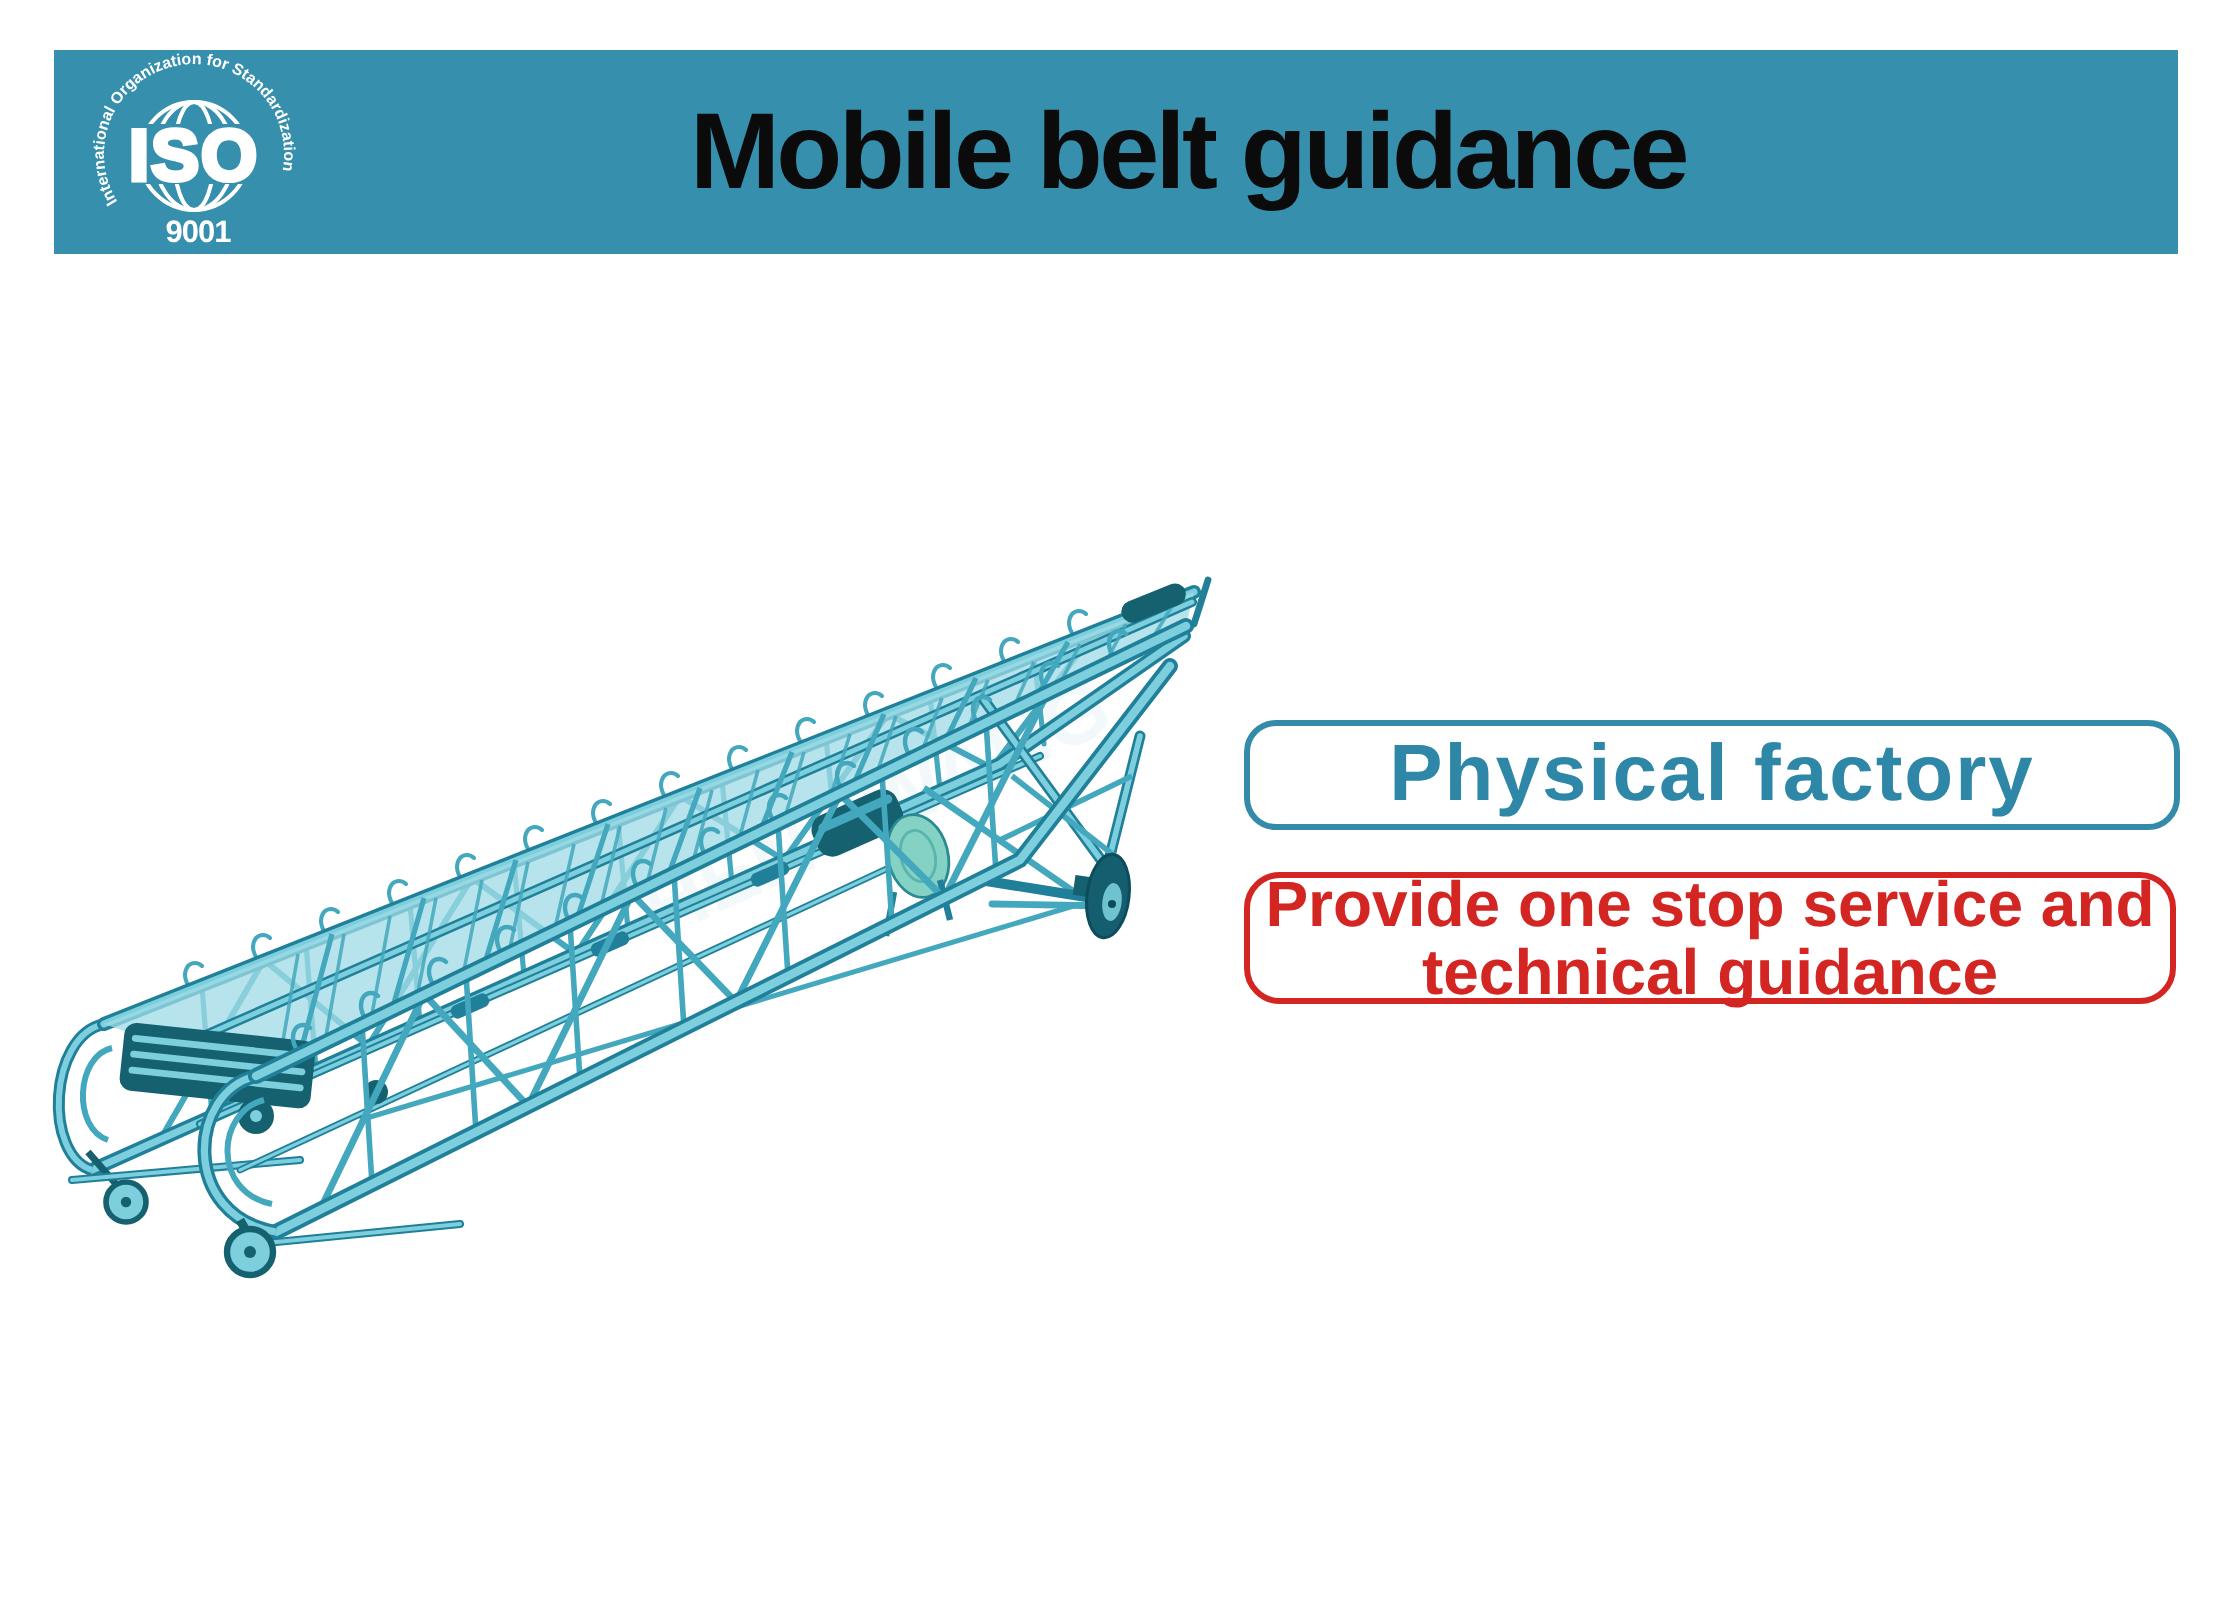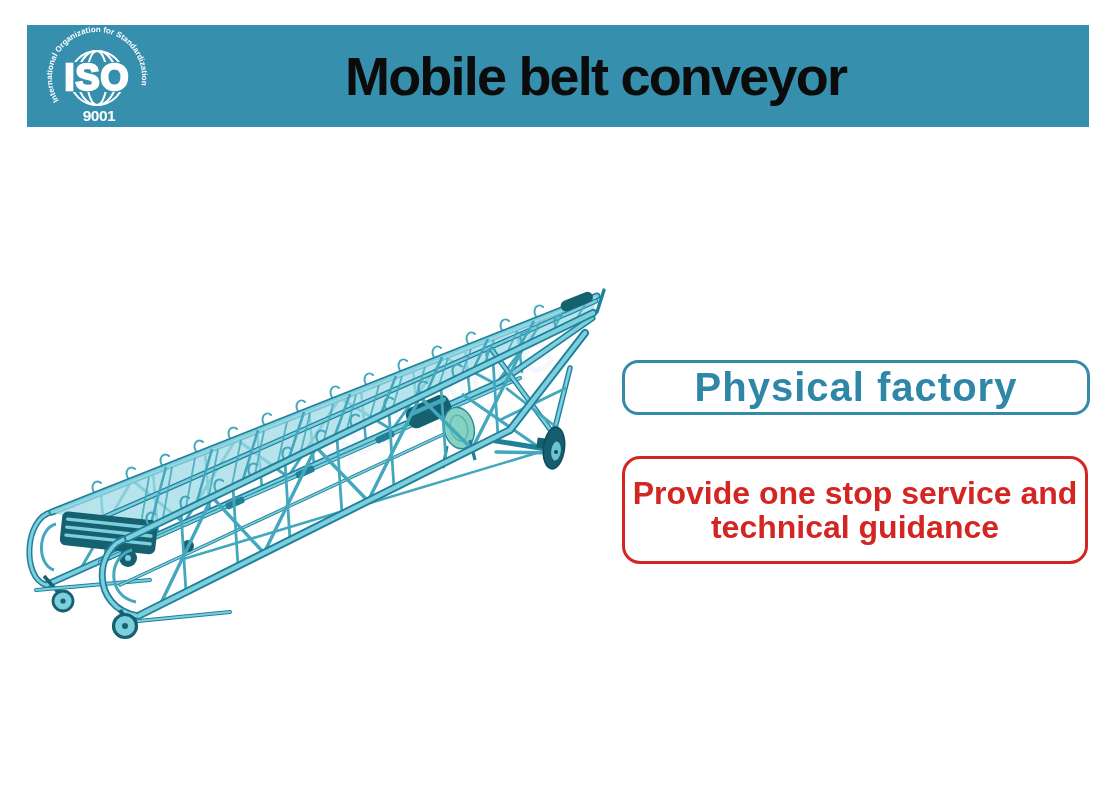--- a/index.html
+++ b/index.html
@@ -3,27 +3,27 @@
 <style>
   html,body{margin:0;padding:0;background:#fff;width:1120px;height:799px;overflow:hidden}
   *{box-sizing:border-box}
   .band{position:absolute;left:27px;top:25px;width:1062px;height:102px;background:#3690ad}
   .title{position:absolute;left:345px;top:25px;height:102px;line-height:102px;
     font-family:"Liberation Sans",sans-serif;font-weight:bold;font-size:54px;color:#0b0b0b;
     letter-spacing:-1.8px;white-space:nowrap}
   .box1{position:absolute;left:622px;top:360px;width:468px;height:55px;border:3px solid #338ba9;
     border-radius:16px;background:#fff;display:flex;align-items:center;justify-content:center}
   .box1 span{font-family:"Liberation Sans",sans-serif;font-weight:bold;font-size:40px;color:#2f87a8;letter-spacing:1px}
-  .box2{position:absolute;left:622px;top:456px;width:466px;height:108px;border:3px solid #d32522;
+  .box2{position:absolute;left:622px;top:436px;width:466px;height:66px;border:3px solid #d32522;
     border-radius:18px;background:#fff;display:flex;align-items:center;justify-content:center;text-align:center}
   .box2 span{font-family:"Liberation Sans",sans-serif;font-weight:bold;font-size:32px;line-height:34px;color:#d32522}
 </style></head>
 <body>
 <div class="band"></div>
-<div class="title">Mobile belt conveyor</div>
+<div class="title">Mobile belt guidance</div>
 <svg width="1120" height="799" viewBox="0 0 1120 799" style="position:absolute;left:0;top:0">
 <defs>
       <path id="ringp" d="M 58.8 100.8 A 45 45 0 1 1 132.5 104.7" fill="none"></path>
     </defs>
 <text font-family="Liberation Sans, sans-serif" font-size="8" font-weight="bold" fill="#fff"><textPath href="#ringp">International Organization for Standardization</textPath></text>
 <g stroke="#fff" fill="none" stroke-width="2">
 <circle cx="97" cy="78" r="27"></circle>
 <ellipse cx="97" cy="78" rx="10" ry="27"></ellipse>
 <ellipse cx="97" cy="78" rx="19.5" ry="27"></ellipse>
 <line x1="70" y1="78" x2="124" y2="78"></line>

